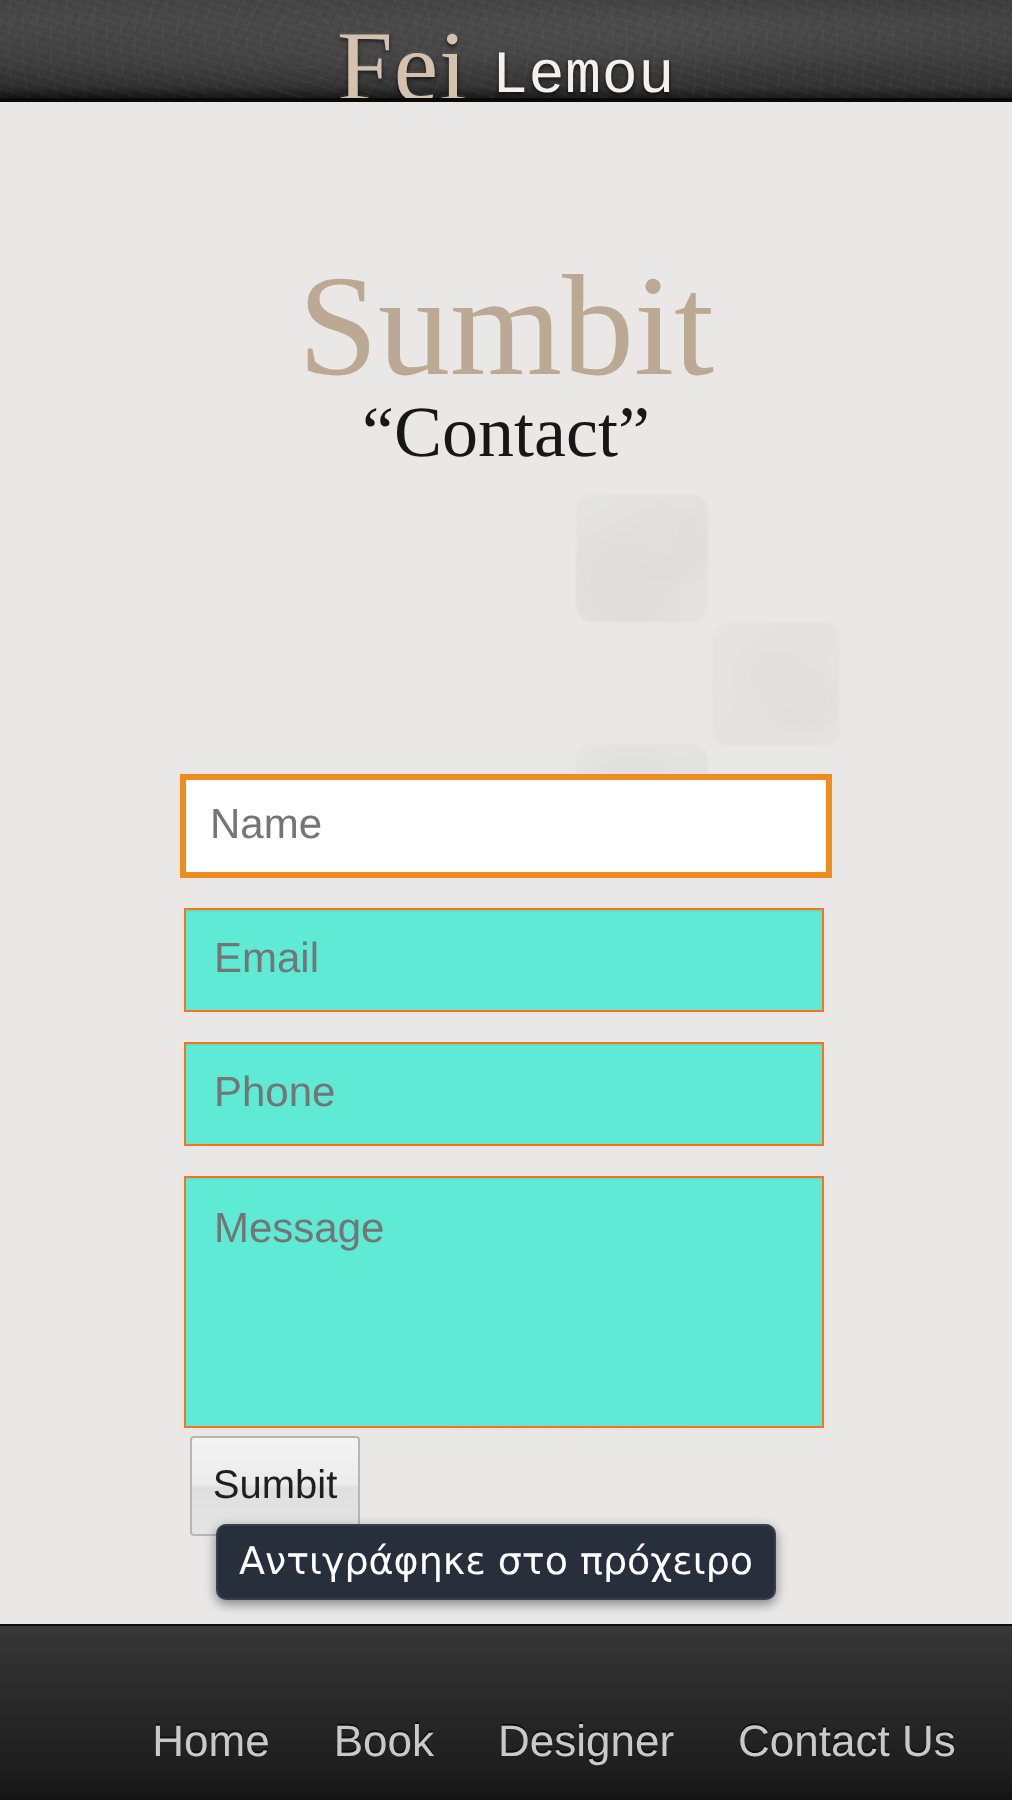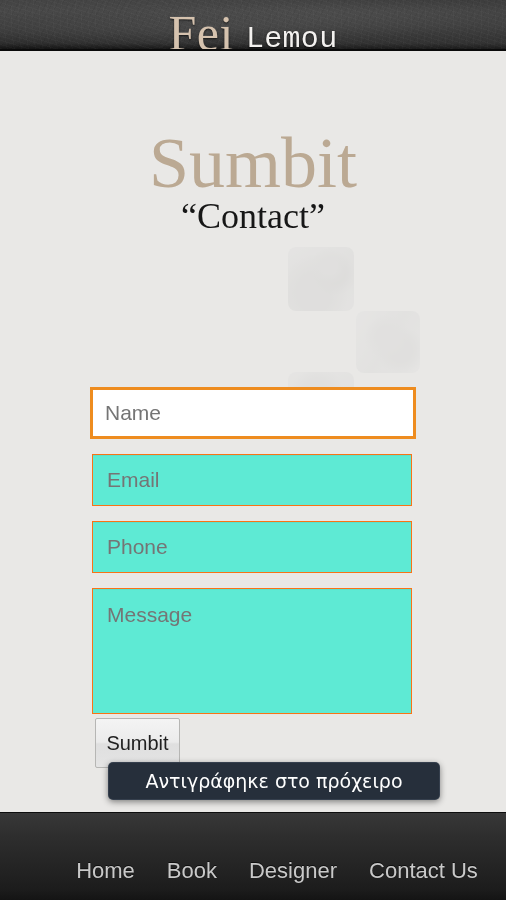--- a/index.html
+++ b/index.html
@@ -163,21 +163,21 @@
     color:#1f1f1f;
     text-align:center;
     line-height:48px;
     cursor:pointer;
   }
 
   
   #toast {
     position:absolute;
     left:108px; top:762px;
-    width:332px; height:38px;
+    width:280px; height:38px;
     background:#262f3b;
     border:1px solid #44506080;
     border-radius:5px;
     box-shadow:0 2px 6px rgba(0,0,0,.45);
     display:flex; align-items:center; justify-content:center;
     z-index:8;
   }
   #toast-text {
     font-family:"DejaVu Sans", sans-serif;
     font-size:19px;

